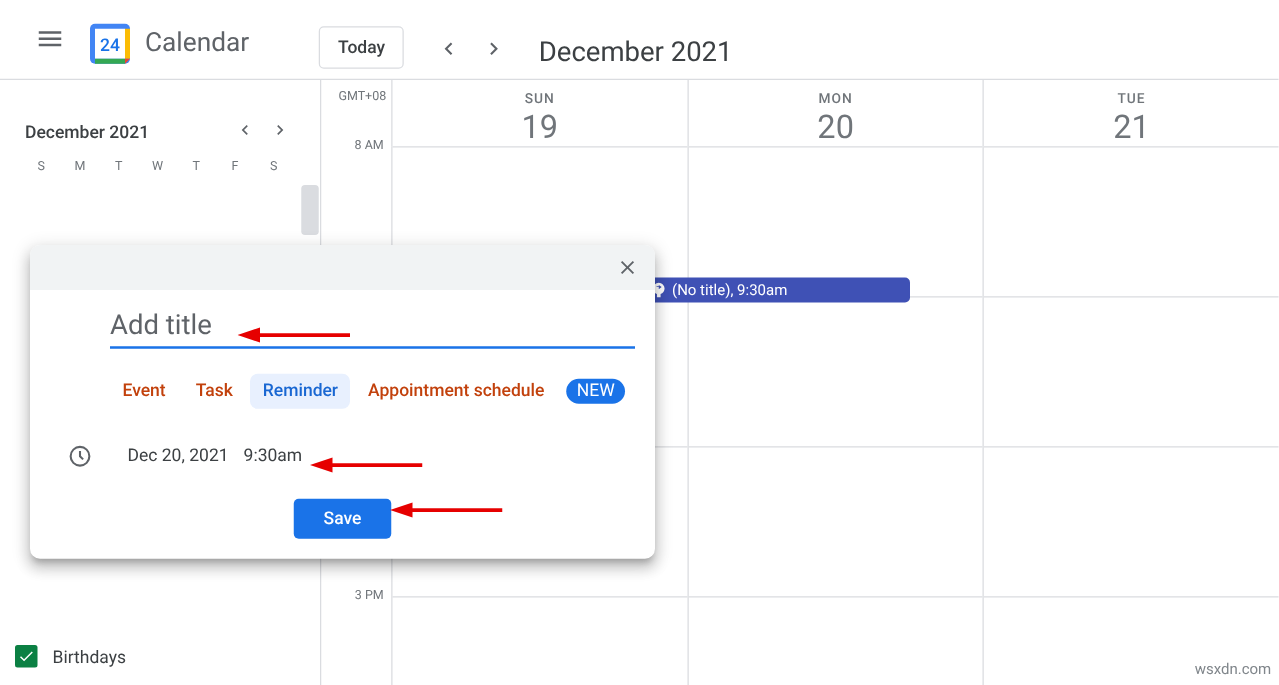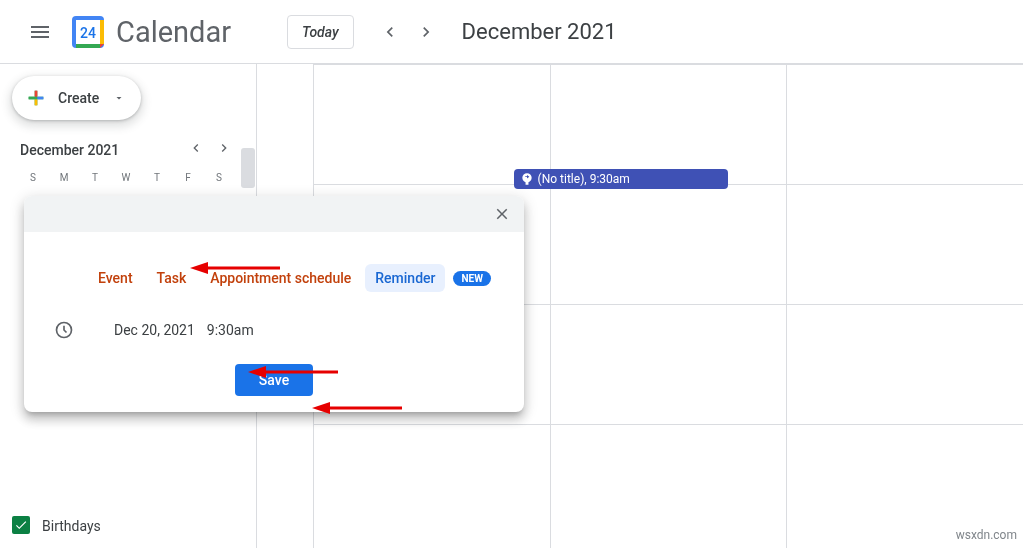--- a/index.html
+++ b/index.html
@@ -1,25 +1,25 @@
 <!DOCTYPE html>
 <html><head>
 <meta charset="utf-8">
 <style>
 * { box-sizing: border-box; margin: 0; padding: 0; font-family: 'Google Sans', Roboto, Arial, sans-serif; }
 body { width: 1023px; height: 548px; overflow: hidden; background: #fff; color: #3c4043; position: relative; }
 
 
-.header { display: flex; align-items: center; height: 64px; padding: 8px 8px 8px 16px; border-bottom: 1px solid #dadce0; }
+.header { display: flex; align-items: flex-end; height: 64px; padding: 8px 8px 8px 16px; border-bottom: 1px solid #dadce0; }
 .menu-icon { width: 48px; height: 48px; display: flex; align-items: center; justify-content: center; cursor: pointer; border-radius: 50%; }
 .menu-icon svg { width: 24px; height: 24px; fill: #5f6368; }
 .logo { display: flex; align-items: center; margin-left: 4px; gap: 8px; }
 .logo-icon { width: 40px; height: 40px; display: flex; align-items: center; justify-content: center; }
-.app-name { font-size: 29px; color: #5f6368; font-weight: 400; }
-.today-btn { margin-left: 56px; border: 1px solid #dadce0; background: #fff; border-radius: 4px; padding: 8px 14px; font-size: 14px; font-weight: 500; color: #3c4043; cursor: pointer; font-style: italic; }
+.app-name { font-size: 21px; color: #5f6368; font-weight: 400; }
+.today-btn { margin-left: 56px; border: 1px solid #dadce0; background: #fff; border-radius: 4px; padding: 8px 14px; font-size: 14px; font-weight: 500; color: #3c4043; cursor: pointer; }
 .nav-arrows { display: flex; gap: 4px; margin-left: 20px; }
 .nav-arrow { width: 32px; height: 32px; display: flex; align-items: center; justify-content: center; cursor: pointer; border-radius: 50%; }
 .nav-arrow svg { width: 20px; height: 20px; fill: #5f6368; }
 .current-month { font-size: 22px; color: #3c4043; margin-left: 20px; }
 
 
 .main { display: flex; height: calc(100% - 64px); }
 
 
 .sidebar { width: 256px; padding: 12px 16px 0 12px; position: relative; }
@@ -68,25 +68,25 @@
 .popover { position: absolute; left: 24px; top: 196px; width: 500px; background: #fff; border-radius: 8px; box-shadow: 0 8px 10px 1px rgba(0,0,0,.14), 0 3px 14px 2px rgba(0,0,0,.12), 0 5px 5px -3px rgba(0,0,0,.2); z-index: 100; }
 .popover-top { height: 36px; background: #f1f3f4; border-radius: 8px 8px 0 0; display: flex; justify-content: flex-end; align-items: center; padding-right: 8px; }
 .close-btn { width: 28px; height: 28px; display: flex; align-items: center; justify-content: center; cursor: pointer; border-radius: 50%; }
 .close-btn svg { width: 18px; height: 18px; fill: #5f6368; }
 .popover-body { padding: 12px 16px 12px 16px; }
 .title-input { margin-left: 48px; border: none; border-bottom: 2px solid #1a73e8; font-size: 22px; color: #3c4043; width: calc(100% - 48px); padding: 4px 0; outline: none; }
 .title-input::placeholder { color: #5f6368; }
 .tabs { display: flex; gap: 4px; align-items: center; margin-left: 48px; margin-top: 20px; font-size: 14px; font-weight: 500; }
 .tab { padding: 6px 10px; border-radius: 6px; cursor: pointer; color: #c2410c; }
 .tab.active { background: #e8f0fe; color: #1967d2; }
-.new-badge { background: #1a73e8; color: #fff; font-size: 10px; font-weight: 700; padding: 2px 8px; border-radius: 10px; margin-left: 4px; }
+.new-badge { background: #1a73e8; color: #fff; font-size: 14px; font-weight: 400; padding: 2px 8px; border-radius: 10px; margin-left: 4px; }
 .row { display: flex; align-items: center; gap: 12px; margin-top: 28px; font-size: 14px; color: #3c4043; margin-left: 14px; }
 .row-icon { width: 20px; height: 20px; }
 .row-icon svg { width: 20px; height: 20px; fill: none; stroke: #5f6368; stroke-width: 2; }
-.row-text { margin-left: 28px; }
+.row-text { margin-left: 16px; }
 .repeat-dropdown { display: inline-flex; align-items: center; gap: 4px; cursor: pointer; }
 .checkbox-empty { width: 18px; height: 18px; border: 2px solid #5f6368; border-radius: 2px; cursor: pointer; }
 .popover-footer { display: flex; justify-content: center; padding: 12px 16px 16px; }
 .save-btn { background: #1a73e8; color: #fff; border: none; border-radius: 4px; padding: 8px 24px; font-size: 14px; font-weight: 500; cursor: pointer; }
 
 
 .arrow { position: absolute; z-index: 200; }
 .arrow svg { display: block; }
 
 
@@ -126,33 +126,20 @@
           <path d="M10 6L8.59 7.41 13.17 12l-4.58 4.59L10 18l6-6z"></path>
         </svg>
     </div>
   </div>
   <div class="current-month">December 2021</div>
 </div>
 
 <div class="main">
 
   <div class="sidebar">
-    <button class="create-btn">
-      <svg class="plus-icon" viewBox="0 0 36 36">
-        <path d="M16 16V7h4v9h9v4h-9v9h-4v-9H7v-4h9z" fill="#34a853"></path>
-        <path d="M16 16V7h4v9z" fill="#ea4335"></path>
-        <path d="M20 16h9v4h-9z" fill="#4285f4"></path>
-        <path d="M16 20v9h4v-9z" fill="#fbbc04"></path>
-        <path d="M7 16h9v4H7z" fill="#34a853"></path>
-      </svg>
-      <span>Create</span>
-      <svg class="dropdown-icon" viewBox="0 0 24 24">
-          <path d="M7 10l5 5 5-5z" fill="#5f6368"></path>
-        </svg>
-    </button>
 
     <div class="mini-header">
       <span class="mini-month">December 2021</span>
       <div class="mini-arrows">
         <span class="mini-arrow"><svg viewBox="0 0 24 24">
               <path d="M15.41 7.41L14 6l-6 6 6 6 1.41-1.41L10.83 12z"></path>
             </svg></span>
         <span class="mini-arrow"><svg viewBox="0 0 24 24">
               <path d="M10 6L8.59 7.41 13.17 12l-4.58 4.59L10 18l6-6z"></path>
             </svg></span>
@@ -175,23 +162,41 @@
               <path d="M9 16.17L4.83 12l-1.42 1.41L9 19 21 7l-1.41-1.41z"></path>
             </svg>
         </span>
         <span>Birthdays</span>
       </div>
     </div>
   </div>
 
   <div class="grid">
     <div class="scroll-hint"></div>
+    <div class="grid-header">
+      <div class="tz-col">GMT+08</div>
+      <div class="day-cols">
+        <div class="day-col">
+          <div class="day-name">SUN</div>
+          <div class="day-num">19</div>
+        </div>
+        <div class="day-col">
+          <div class="day-name">MON</div>
+          <div class="day-num">20</div>
+        </div>
+        <div class="day-col">
+          <div class="day-name">TUE</div>
+          <div class="day-num">21</div>
+        </div>
+      </div>
+    </div>
 
     <div class="grid-body">
       <div class="time-col">
+        <div class="time-label">8 AM</div>
         <div class="time-label"></div>
         <div class="time-label"></div>
         <div class="time-label">3 PM</div>
       </div>
       <div class="slots">
         <div class="slot-col">
             <div class="hour-line"></div>
             <div class="hour-line"></div>
             <div class="hour-line"></div>
             <div class="hour-line"></div>
@@ -223,25 +228,26 @@
 
 <div class="popover">
   <div class="popover-top">
     <div class="close-btn">
       <svg viewBox="0 0 24 24">
           <path d="M19 6.41L17.59 5 12 10.59 6.41 5 5 6.41 10.59 12 5 17.59 6.41 19 12 13.41 17.59 19 19 17.59 13.41 12z"></path>
         </svg>
     </div>
   </div>
   <div class="popover-body">
+    <input class="title-input" placeholder="Add title" style="">
     <div class="tabs">
       <div class="tab">Event</div>
       <div class="tab">Task</div>
+      <div class="tab active">Reminder</div>
       <div class="tab">Appointment schedule</div>
-      <div class="tab active">Reminder</div>
       <span class="new-badge">NEW</span>
     </div>
 
     <div class="row">
       <span class="row-icon">
         <svg viewBox="0 0 24 24">
             <circle cx="12" cy="12" r="9"></circle>
             <path d="M12 7v5l3 3"></path>
           </svg>
       </span>

